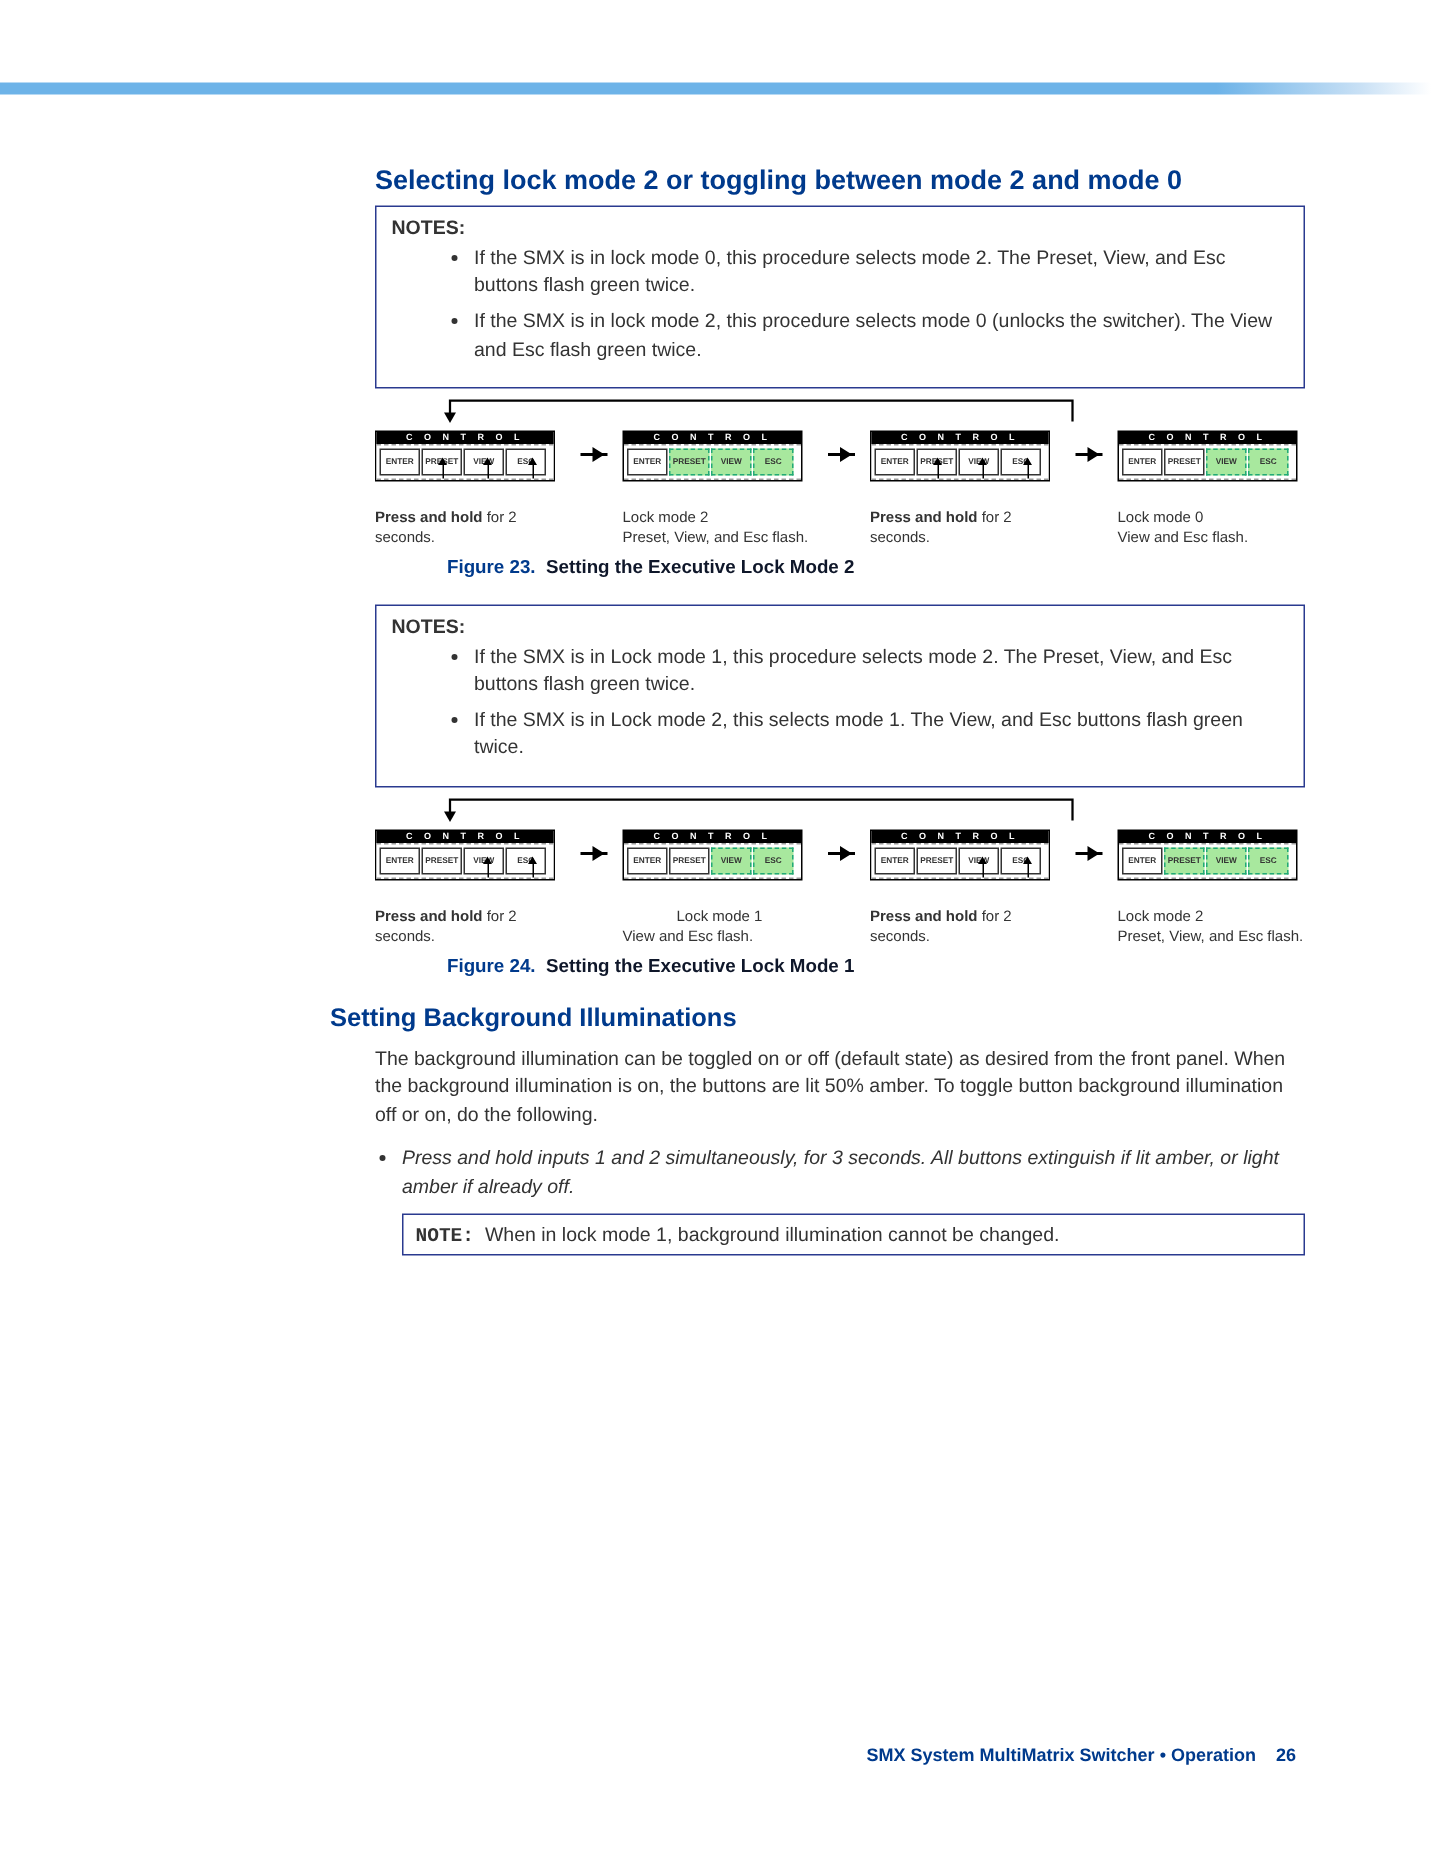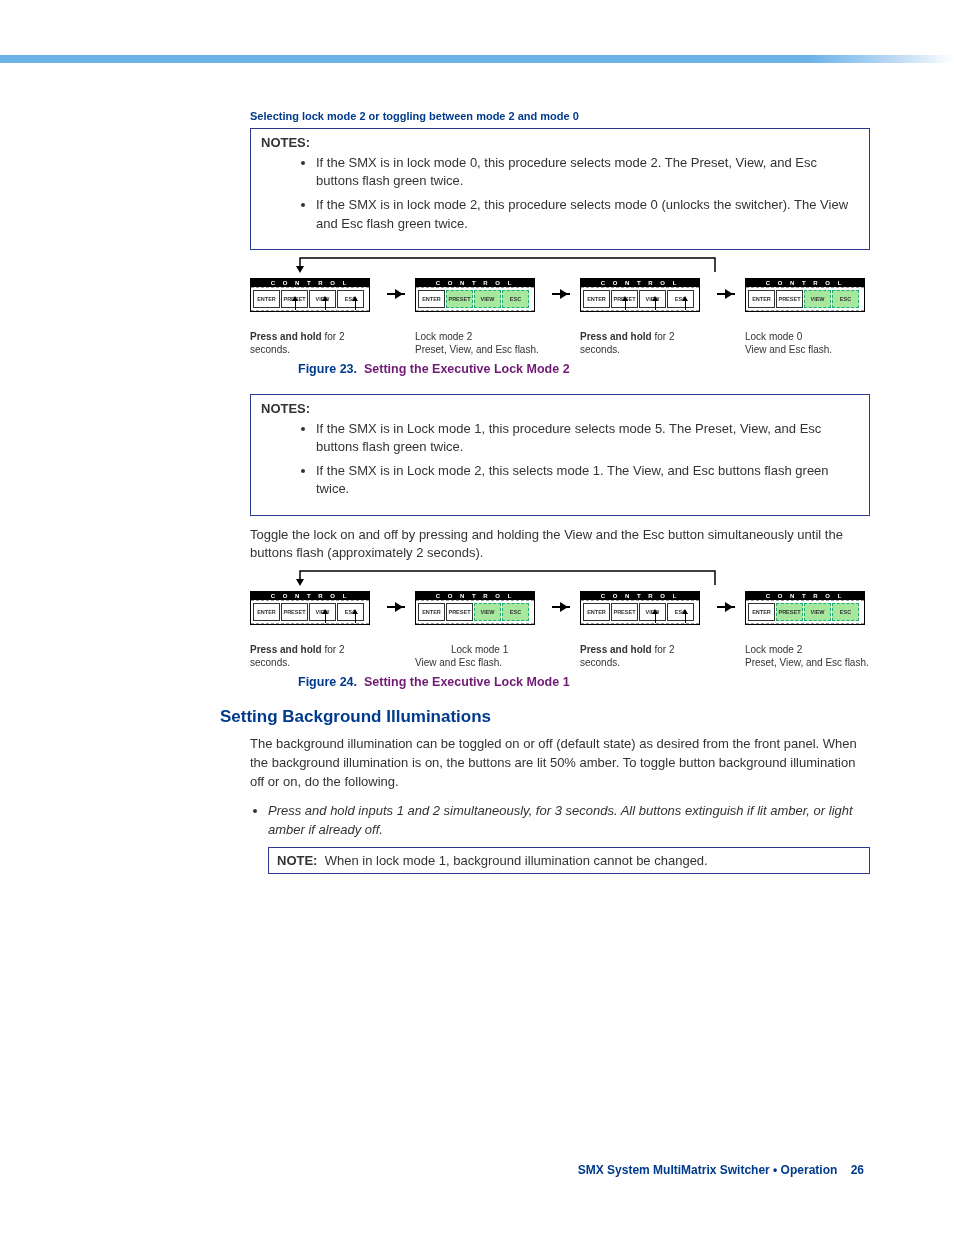--- a/index.html
+++ b/index.html
@@ -20,46 +20,46 @@
     top: 55px;
     left: 0;
   }
   .content {
     position: absolute;
     top: 110px;
     left: 250px;
     width: 620px;
   }
   .h-red { color: #003a8c; font-weight: bold; font-size: 14px; margin-bottom: 6px; }
-  .h-red.heading1 { font-size: 11px; }
+  .h-red.heading1 { font-size: 18px; }
   .notes-box {
     border: 1.5px solid #2a3a8f;
     padding: 6px 10px 10px 10px;
     margin-bottom: 10px;
   }
   .notes-title { font-weight: bold; font-size: 13px; margin-bottom: 4px; }
   .notes-box ul { list-style: disc; padding-left: 55px; }
   .notes-box li { margin-bottom: 6px; line-height: 1.4; }
   .para { line-height: 1.45; margin-bottom: 10px; }
   .fig-caption { font-size: 12.5px; margin: 6px 0 18px 0; }
   .fig-caption .fnum { color: #003a8c; font-weight: bold; padding-left: 48px; }
-  .fig-caption .ftitle { font-weight: bold; color: #701a75; }
+  .fig-caption .ftitle { font-weight: bold; color: #0f172a; }
   .section-h2 {
     color: #003a8c; font-weight: bold; font-size: 17px;
     margin: 14px 0 8px -30px;
   }
   .bullet-list { list-style: disc; padding-left: 18px; }
   .bullet-list li { line-height: 1.45; margin-bottom: 8px; font-style: italic; }
   .note-inline {
     border: 1.5px solid #2a3a8f;
     padding: 5px 8px;
     margin-top: 6px;
     margin-left: 18px;
   }
-  .note-inline .nl { font-weight: bold; }
+  .note-inline .nl { font-weight: bold; font-family: Liberation Mono, monospace; }
   .footer {
     position: absolute;
     bottom: 58px;
     right: 90px;
     font-size: 12px;
     color: #003a8c;
     font-weight: bold;
   }
   .footer .pnum { margin-left: 10px; }
 
@@ -238,25 +238,24 @@
   </div>
 
   <div class="fig-caption">
     <span class="fnum">Figure 23.</span>
     &nbsp;<span class="ftitle">Setting the Executive Lock Mode 2</span>
   </div>
 
   <div class="notes-box">
     <div class="notes-title">NOTES:</div>
     <ul>
-      <li>If the SMX is in Lock mode 1, this procedure selects mode 5. The Preset, View, and Esc buttons flash green twice.</li>
+      <li>If the SMX is in Lock mode 1, this procedure selects mode 2. The Preset, View, and Esc buttons flash green twice.</li>
       <li>If the SMX is in Lock mode 2, this selects mode 1. The View, and Esc buttons flash green twice.</li>
     </ul>
   </div>
-  <div class="para">Toggle the lock on and off by pressing and holding the View and the Esc button simultaneously until the buttons flash (approximately 2 seconds).</div>
 
   <div class="diagram" id="diag2">
     <div class="top-arc">
       <svg>
           <path d="M 415 14 L 415 0 L 0 0 L 0 10" stroke="#000" stroke-width="1.5" fill="none"></path>
       <path d="M -4 8 L 4 8 L 0 15 Z" fill="#000"></path>
         </svg>
     </div>
     <div class="diag-row" id="diag2-row">
         <div class="step">

